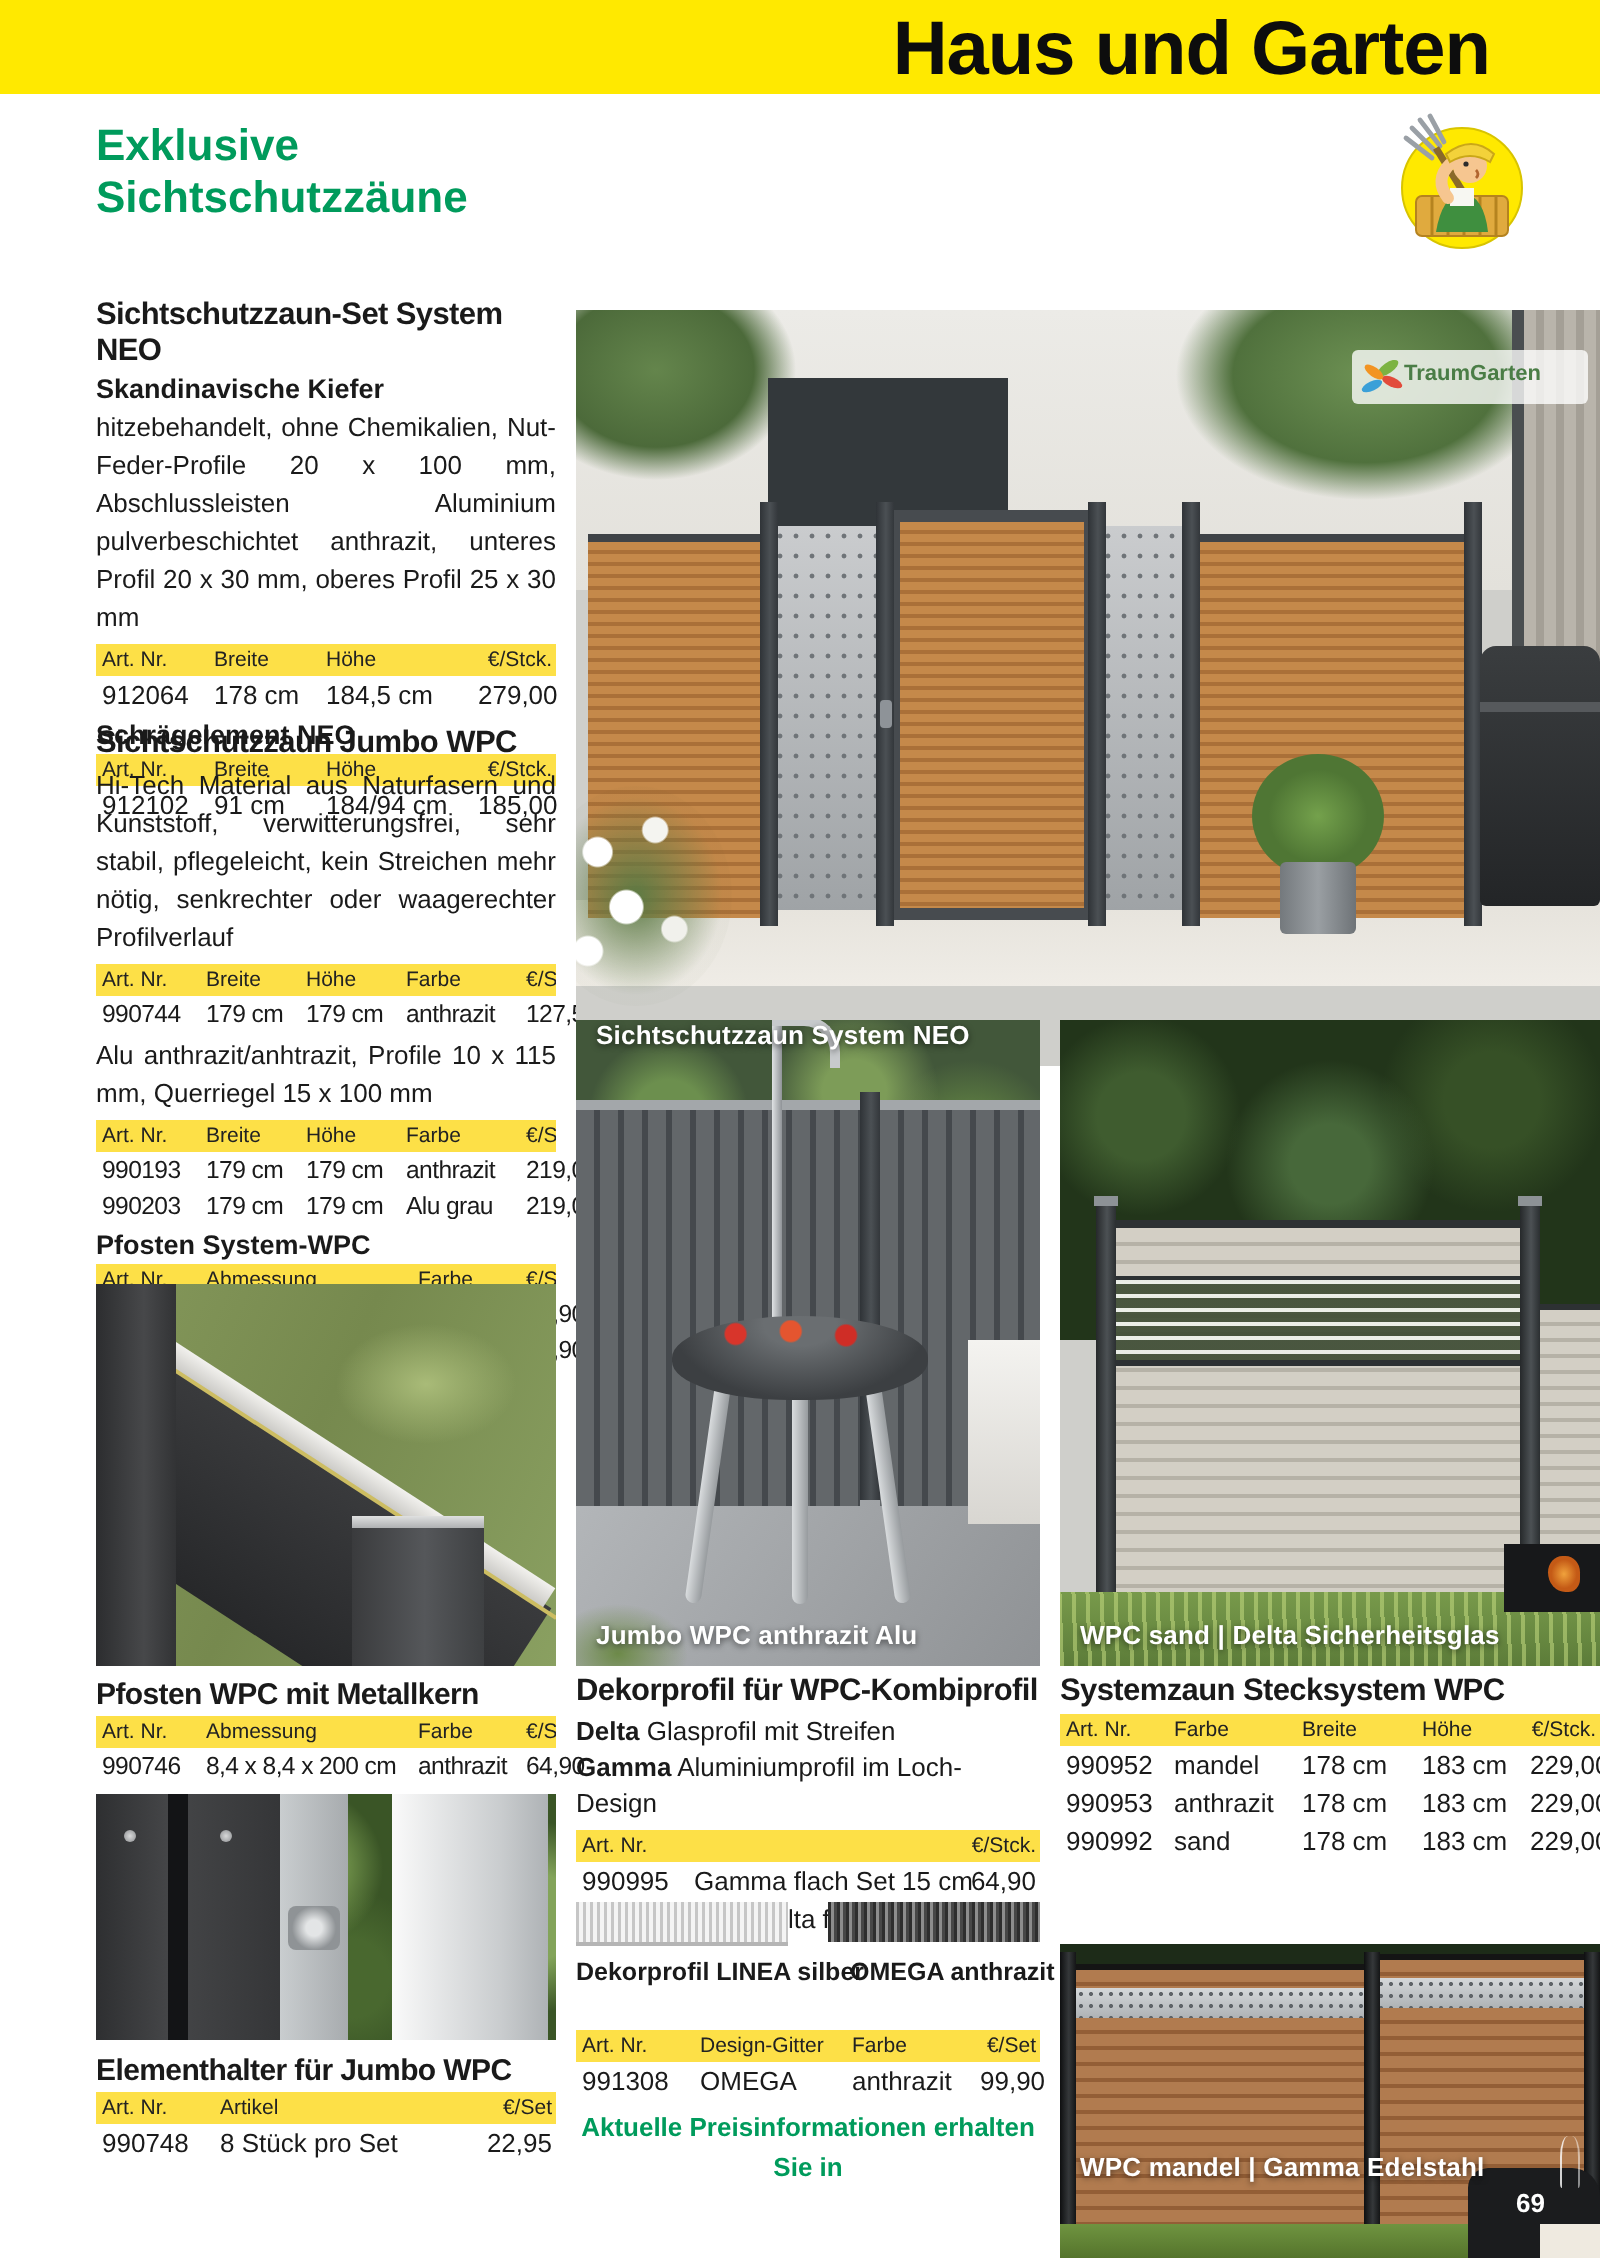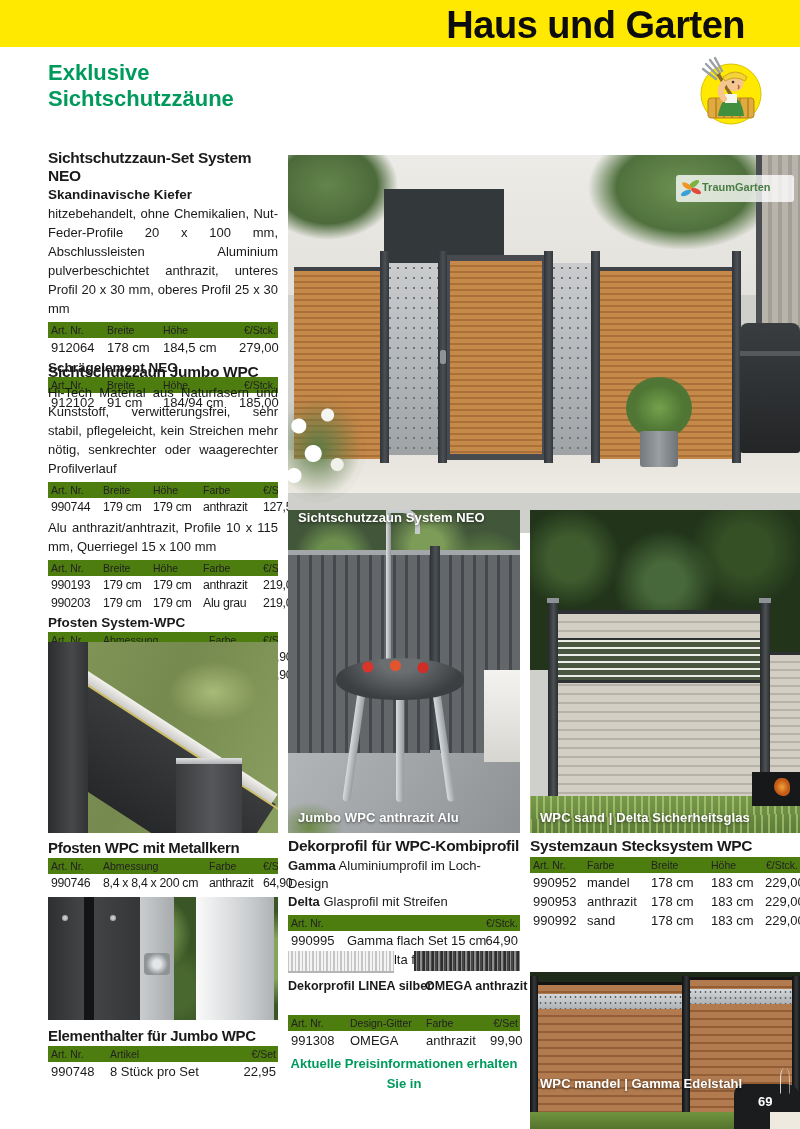--- a/index.html
+++ b/index.html
@@ -15,21 +15,21 @@
   
   .blk{position:absolute;width:230px;left:48px;}
   .sec-title{font-size:15.5px;font-weight:800;letter-spacing:-0.3px;margin:0 0 2px 0;}
   .sec-sub{font-size:13.5px;font-weight:800;margin:0 0 2px 0;}
   .desc{font-size:13px;line-height:19px;text-align:justify;margin:0 0 4px 0;}
   .midblk{position:absolute;left:288px;width:232px;}
   .rtblk{position:absolute;left:530px;width:270px;}
 
   
   table.pt{border-collapse:collapse;width:100%;table-layout:fixed;margin:2px 0 1px 0;}
-  table.pt th{background:#4d7c0f;font-weight:normal;font-size:10.5px;color:#222;text-align:left;padding:2px 1px 2px 3px;white-space:nowrap;overflow:hidden;}
+  table.pt th{background:#fde047;font-weight:normal;font-size:10.5px;color:#222;text-align:left;padding:2px 1px 2px 3px;white-space:nowrap;overflow:hidden;}
   table.pt td{font-size:13px;padding:2px 1px 2px 3px;white-space:nowrap;overflow:visible;}
   table.pt .pr{text-align:right;padding-right:2px;}
   table.pt.tight td{font-size:12.3px;letter-spacing:-0.3px;}
   .w46{width:46px}.w48{width:48px}.w50{width:50px}.w52{width:52px}.w55{width:55px}
   .w56{width:56px}.w60{width:60px}.w72{width:72px}.w102{width:102px}.w125{width:125px}
 
   .dek-line{font-size:13px;line-height:18px;}
   .dek-line b{font-weight:800;}
   .price-note{color:#009b5c;font-weight:800;font-size:13px;text-align:center;line-height:1.5;margin-top:4px;}
 
@@ -433,26 +433,26 @@
     <div class="ps-cap" style="left:229px"></div>
     <div class="ps-grass"></div>
     <div class="ps-fire"></div>
     <div class="ps-flame"></div>
     <div class="photo-cap">WPC sand | Delta Sicherheitsglas</div>
   </div>
 
   <div class="midblk" style="top:837px">
     <div class="sec-title">Dekorprofil für WPC-Kombiprofil</div>
     <div class="dek-line">
+      <b>Delta</b>
+      <span>Glasprofil mit Streifen</span>
+    </div>
+    <div class="dek-line">
       <b>Gamma</b>
       <span>Aluminiumprofil im Loch-Design</span>
-    </div>
-    <div class="dek-line">
-      <b>Delta</b>
-      <span>Glasprofil mit Streifen</span>
     </div>
     <table class="pt" style="margin-top:4px">
       <thead>
           <tr>
         <th class="w52">Art. Nr.</th>
         <th class="w125"></th>
         <th class="pr">€/Stck.</th>
       </tr>
         </thead>
       <tbody>

